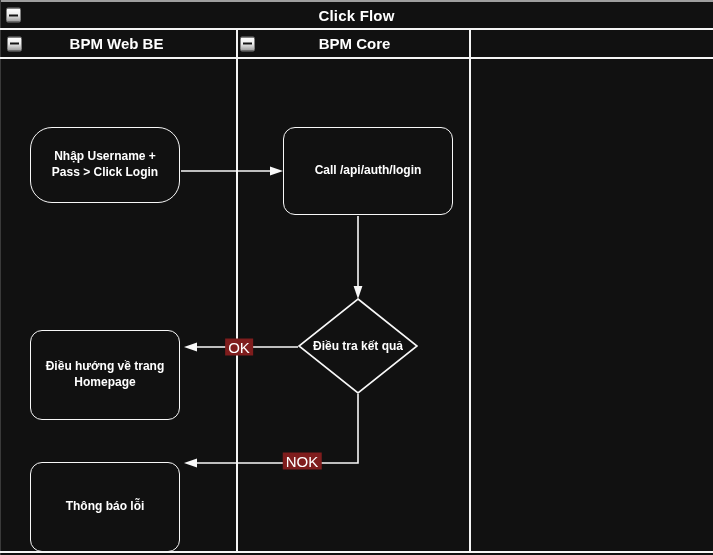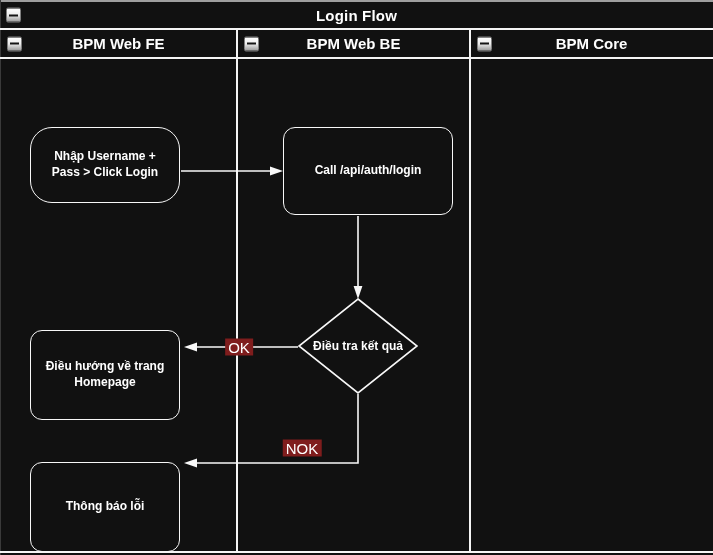--- a/index.html
+++ b/index.html
@@ -94,44 +94,38 @@
   .edge-label {
     position:absolute;
     transform:translate(-50%,-50%);
     background:#7f1d1d;
     padding:0 3px;
     font-size:15px; font-weight:normal;
     color:#ffffff;
     white-space:nowrap;
   }
   .edge-label.ok  { left:239px; top:347px; }
-  .edge-label.nok { left:302px; top:448px; }
+  .edge-label.nok { left:302px; top:461px; }
 </style>
 </head>
 <body>
 
 <div class="stage">
 
   <div class="border-top"></div>
   <div class="border-left"></div>
 
   <div class="titlebar">
     <div class="collapse-btn">
       <div class="minus"></div>
     </div>
-    <div class="title-text">Login Flow</div>
+    <div class="title-text">Click Flow</div>
   </div>
 
   <div class="lane-headers">
-    <div class="lane-header l1">
-      <div class="collapse-btn">
-        <div class="minus"></div>
-      </div>
-      <span>BPM Web FE</span>
-    </div>
     <div class="lane-header l2">
       <div class="collapse-btn">
         <div class="minus"></div>
       </div>
       <span>BPM Web BE</span>
     </div>
     <div class="lane-header l3">
       <div class="collapse-btn">
         <div class="minus"></div>
       </div>

